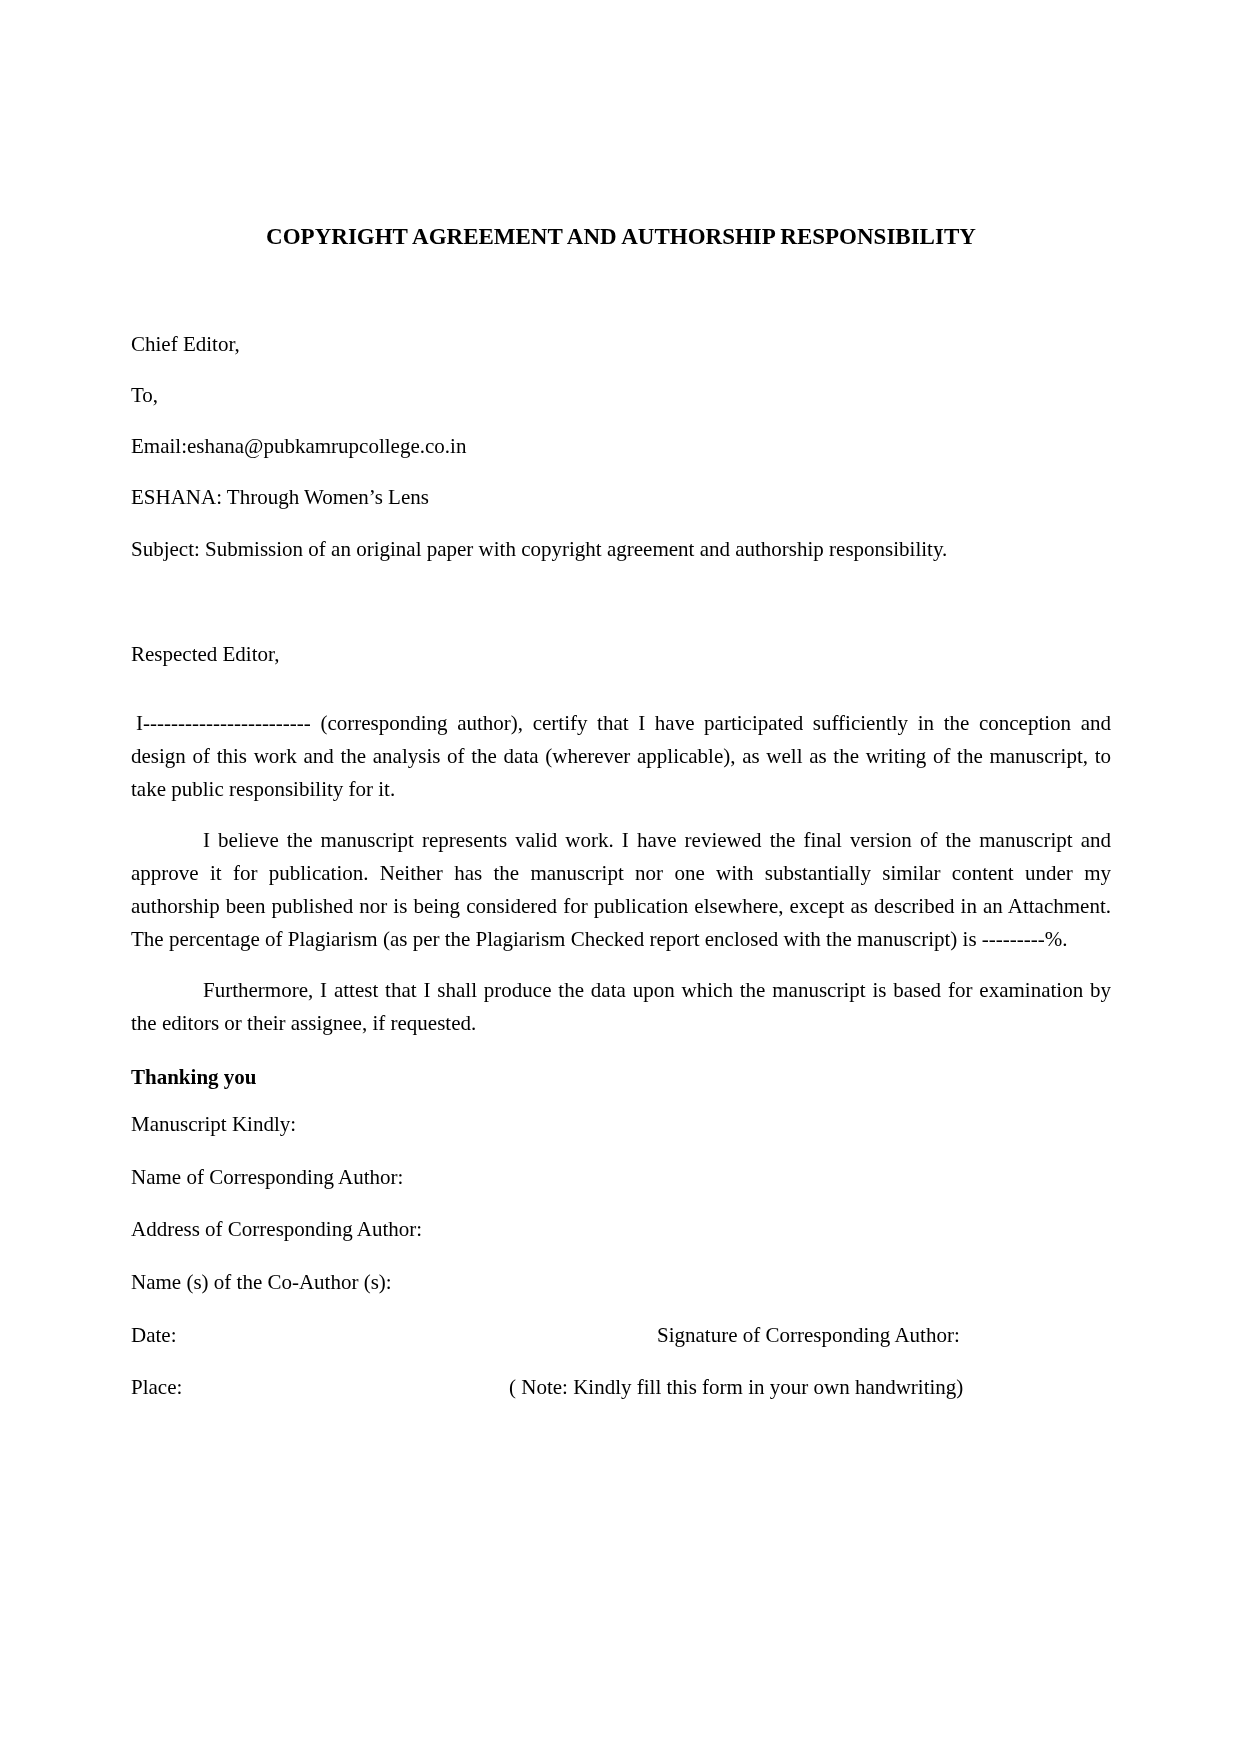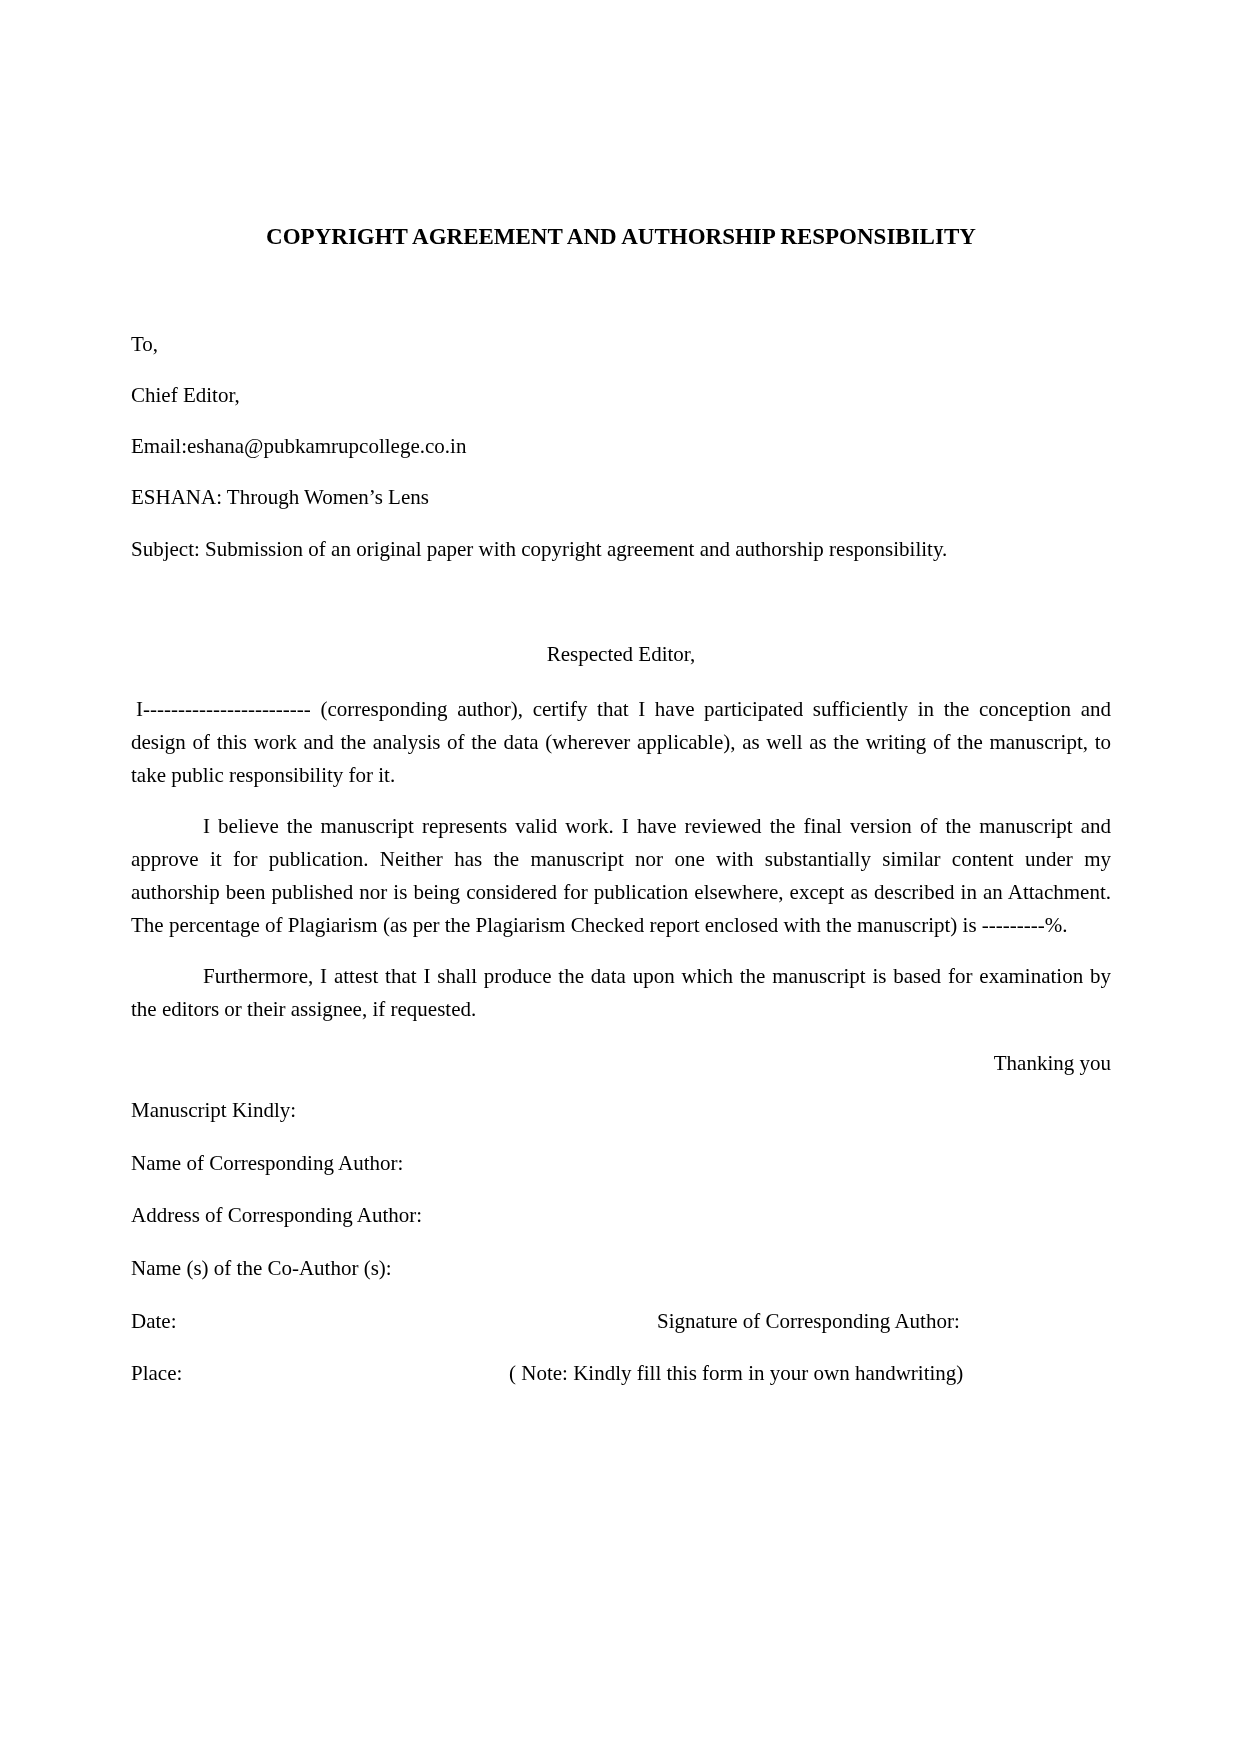--- a/index.html
+++ b/index.html
@@ -26,31 +26,32 @@
     font-weight: bold;
     text-align: center;
     margin: 0 0 75px 0;
     line-height: 33px;
   }
   .line {
     margin: 0 0 19px 0;
   }
   .line.mb18 { margin-bottom: 18px; }
   .line.gap-blank { margin-bottom: 72px; }
-  .line.mb22 { margin-bottom: 22px; text-align: center; }
+  .line.mb22 { margin-bottom: 36px; }
   .para {
     text-align: justify;
     margin: 0 0 18px 0;
   }
   .para.first { text-indent: 5px; }
   .para.indent { text-indent: 72px; }
   .para.mb21 { margin-bottom: 21px; }
   .closing {
-    text-align: right;
+    text-align: left;
     margin: 0 0 14px 0;
+    font-weight: bold;
   }
   .field { margin: 0 0 20px 0; }
   .field.mb19 { margin-bottom: 19px; }
   .two-col {
     position: relative;
     margin: 4px 0 19px 0;
     height: 33px;
   }
   .two-col .col-right-sig {
     position: absolute;
@@ -65,23 +66,23 @@
     white-space: nowrap;
   }
 </style>
 </head>
 <body>
 
 <div class="page">
 
   <h1 class="doc-title">COPYRIGHT AGREEMENT AND AUTHORSHIP RESPONSIBILITY</h1>
 
+  <p class="line mb18">Chief Editor,</p>
+
   <p class="line mb18">To,</p>
-
-  <p class="line mb18">Chief Editor,</p>
 
   <p class="line mb18">Email:eshana@pubkamrupcollege.co.in</p>
 
   <p class="line">ESHANA: Through Women’s Lens</p>
 
   <p class="line gap-blank">Subject: Submission of an original paper with copyright agreement and authorship responsibility.</p>
 
   <p class="line mb22">Respected Editor,</p>
 
   <p class="para first">I------------------------ (corresponding author), certify that I have participated sufficiently in the conception and design of this work and the analysis of the data (wherever applicable), as well as the writing of the manuscript, to take public responsibility for it.</p>

